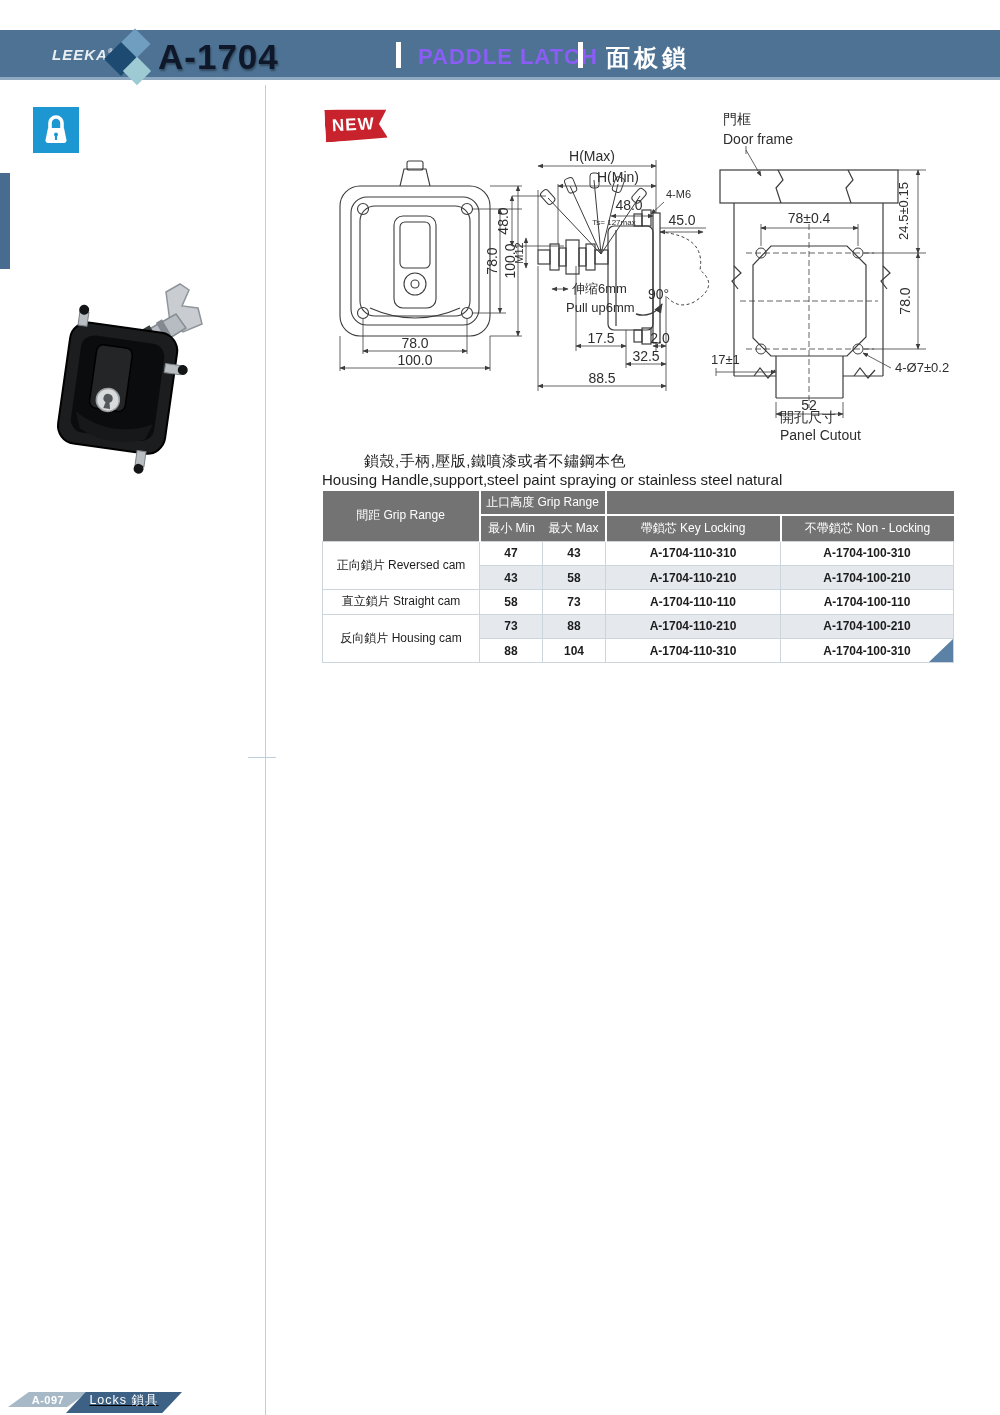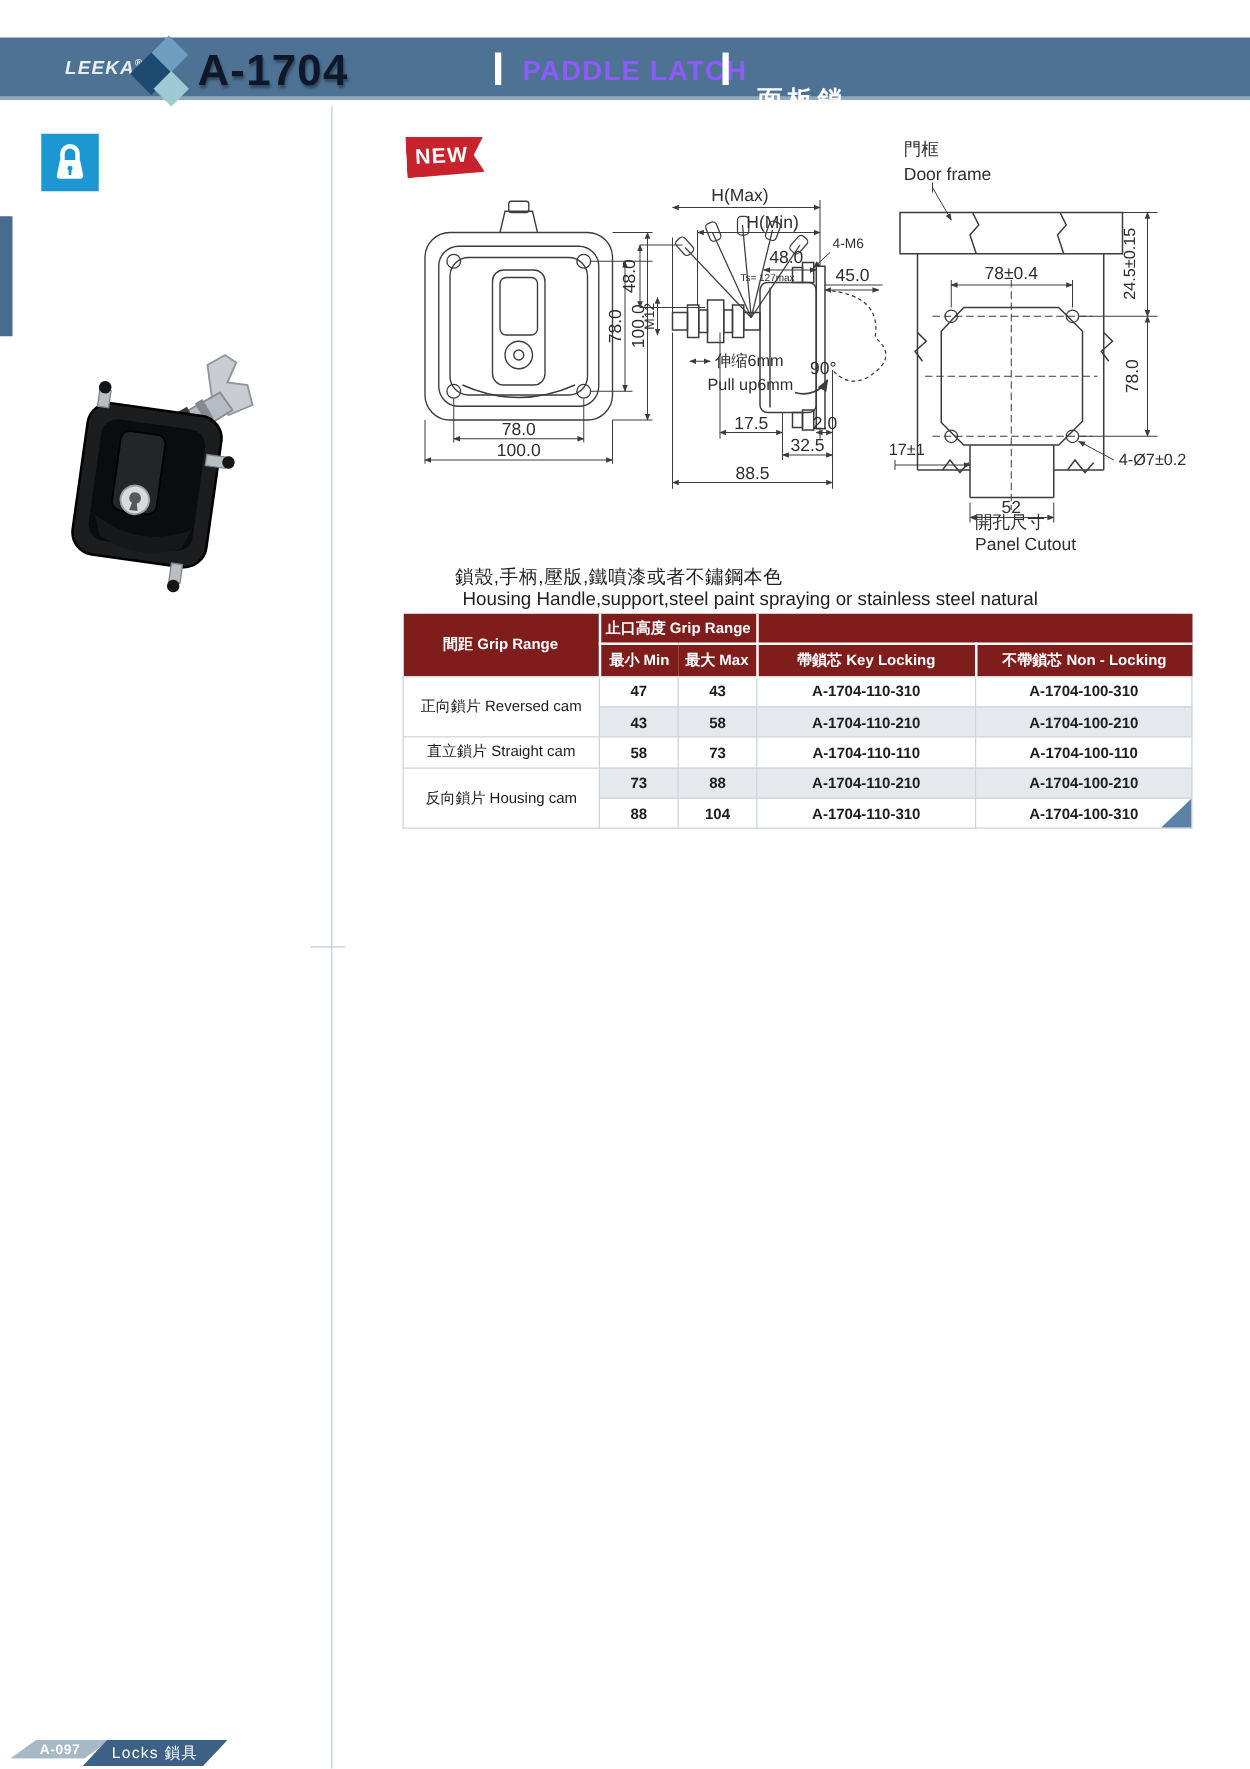--- a/index.html
+++ b/index.html
@@ -12,64 +12,64 @@
   .brand { left:52px; top:46px; font-size:15px; font-style:italic; font-weight:bold; color:#e9eef3; letter-spacing:1px; }
   .brand sup { font-size:8px; }
   .diamond { width:22px; height:22px; transform:rotate(45deg); }
   .d1 { left:124px; top:33px; background:#6f9ec0; }
   .d2 { left:109px; top:47px; background:#1d4a70; width:24px; height:24px; }
   .d3 { left:127px; top:61px; background:#9ecbd3; width:20px; height:20px; }
   .model { left:158px; top:37px; font-size:35px; font-weight:bold; color:#0f172a; letter-spacing:1px; text-shadow:1px 2px 2px rgba(0,0,0,.35); }
   .hsep { width:5px; height:26px; background:#ffffff; top:42px; }
   .hsep1 { left:396px; } .hsep2 { left:578px; }
   .prod-en { left:418px; top:44px; font-size:22px; font-weight:bold; color:#8b5cf6; letter-spacing:1px; }
-  .prod-zh { left:606px; top:42px; font-size:20px; font-weight:bold; color:#ffffff; letter-spacing:4px;margin-top:24px; }
+  .prod-zh { left:606px; top:42px; font-size:24px; font-weight:bold; color:#ffffff; letter-spacing:4px; }
 
   
   .lock-badge { left:33px; top:107px; width:46px; height:46px; background:#1d97d2; display:flex; align-items:center; justify-content:center; }
   .side-tab { left:0; top:173px; width:10px; height:96px; background:#486c90; }
   .v-divider { left:265px; top:85px; width:1px; height:1330px; background:#bccfdb; }
   .divider-tick { left:248px; top:757px; width:28px; height:1px; background:#bccfdb; }
 
   
   .new-badge { left:325px; top:108px; width:62px; height:33px; background:#c8232c; clip-path:polygon(0 0,100% 10%,87% 52%,100% 94%,0 100%); transform:rotate(-3deg); display:flex; align-items:center; }
   .new-badge span { color:#fff; font-weight:bold; font-size:17px; letter-spacing:1px; padding-left:7px; }
 
   
   svg text { font-family:"Liberation Sans", sans-serif; fill:#2e2e2e; }
   .dim { font-size:13px; }
   .dim-sm { font-size:11px; }
   .dim-xs { font-size:8px; }
   .lbl { font-size:14px; }
 
   
   .mat-zh { left:322px; top:452px; font-size:15px; color:#1e1e1e; letter-spacing:.5px;margin-left:42px; }
-  .mat-en { left:322px; top:471px; font-size:15px; color:#1e1e1e;margin-left:48px; }
+  .mat-en { left:322px; top:471px; font-size:15px; color:#1e1e1e; }
 
   
   .spec-table-wrap { left:322px; top:491px; width:631px; }
   table.spec { border-collapse:collapse; width:631px; table-layout:fixed; }
   table.spec th, table.spec td { font-size:12px; text-align:center; vertical-align:middle; padding:0; }
-  table.spec th { background:#7f1d1d; color:#fff; font-weight:bold; }
+  table.spec th { background:#737373; color:#fff; font-weight:normal; }
   th.h-sep-r { border-right:2px solid #fff; }
   th.h-sep-b { border-bottom:2px solid #fff; }
   tr.hr1 th { height:24px; }
   tr.hr2 th { height:26px; }
   th.grip-label { text-align:left; padding-left:12px; font-size:12.5px;
         background:linear-gradient(135deg,#7a9ab5 0,#7a9ab5 14px,#4d7293 15px); }
   table.spec td { height:24.4px; border:1px solid #ccd5dc; background:#fff; color:#1c1c1c; }
   td.cam-label { text-align:left; padding-left:10px; font-size:13px; }
   td.num, td.part { font-weight:bold; font-size:12px; }
   tr.alt td.shade { background:#e5e9ed; }
   .corner-tri { position:absolute; right:0; bottom:1px; width:0; height:0; border-left:24px solid transparent; border-bottom:23px solid #5b82a6; }
 
   
   .foot-page { left:8px; top:1392px; width:80px; height:15px; background:#a7b9c7; clip-path:polygon(26% 0,100% 0,74% 100%,0 100%); display:flex; align-items:center; justify-content:center; }
   .foot-page span { color:#fff; font-weight:bold; font-size:11px; letter-spacing:.5px; }
-  .foot-section { left:66px; top:1392px; width:116px; height:21px; background:#3c6184; clip-path:polygon(17% 0,100% 0,83% 100%,0 100%); display:flex; align-items:center; justify-content:center; }
+  .foot-section { left:66px; top:1392px; width:116px; height:21px; background:#3c6184; clip-path:polygon(17% 0,100% 0,83% 100%,0 100%); display:flex; align-items:flex-start; justify-content:center;text-decoration:underline; }
   .foot-section span { color:#fff; font-size:12.5px; letter-spacing:1px; }
 </style>
 </head>
 <body>
 
 <div class="abs header-band"></div>
 <div class="abs brand"><span>LEEKA</span><sup>®</sup></div>
 <div class="abs diamond d1"></div>
 <div class="abs diamond d2"></div>
 <div class="abs diamond d3"></div>

